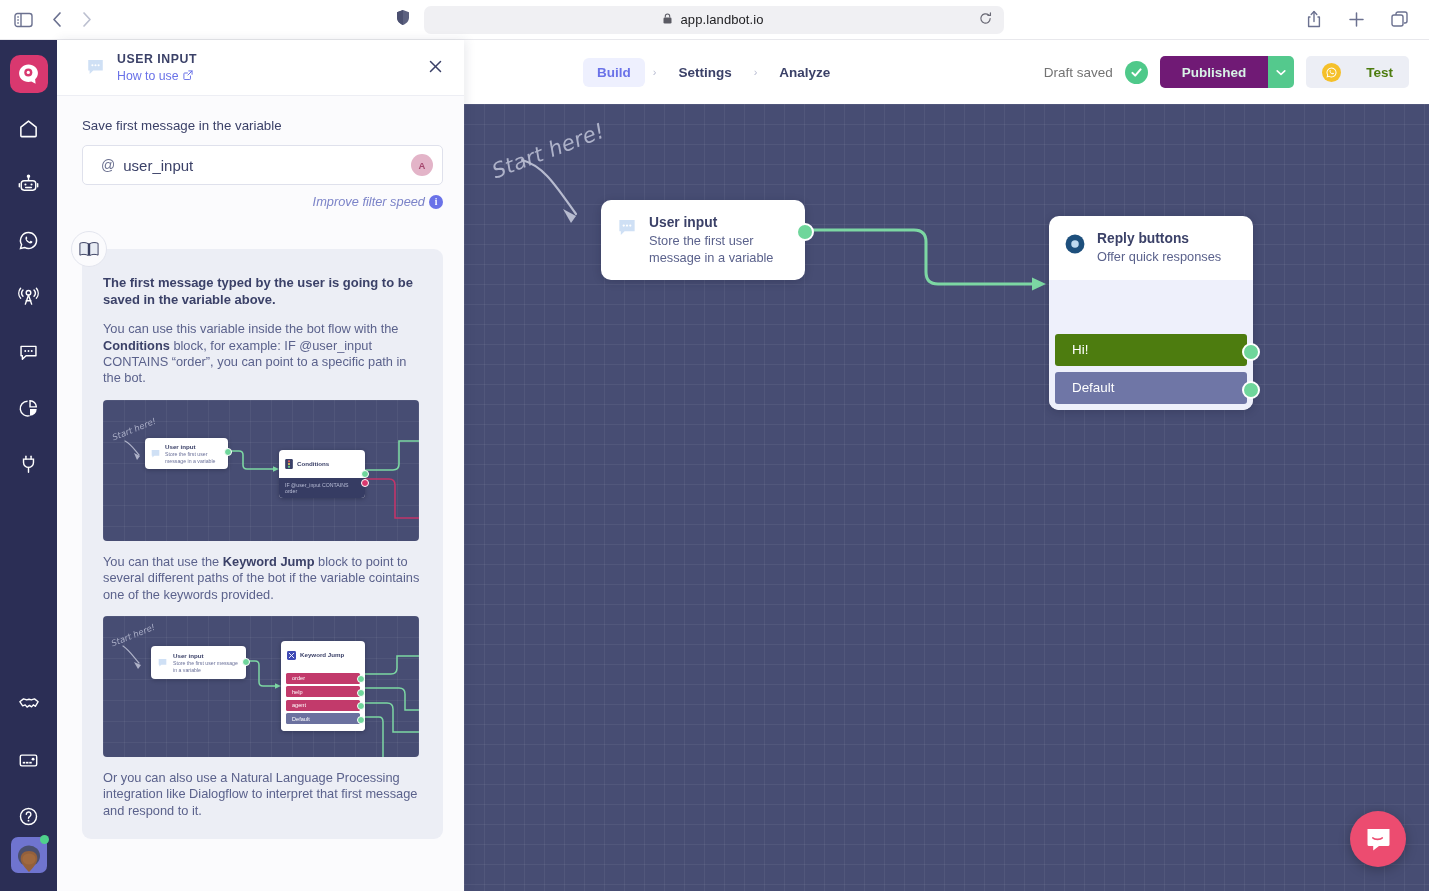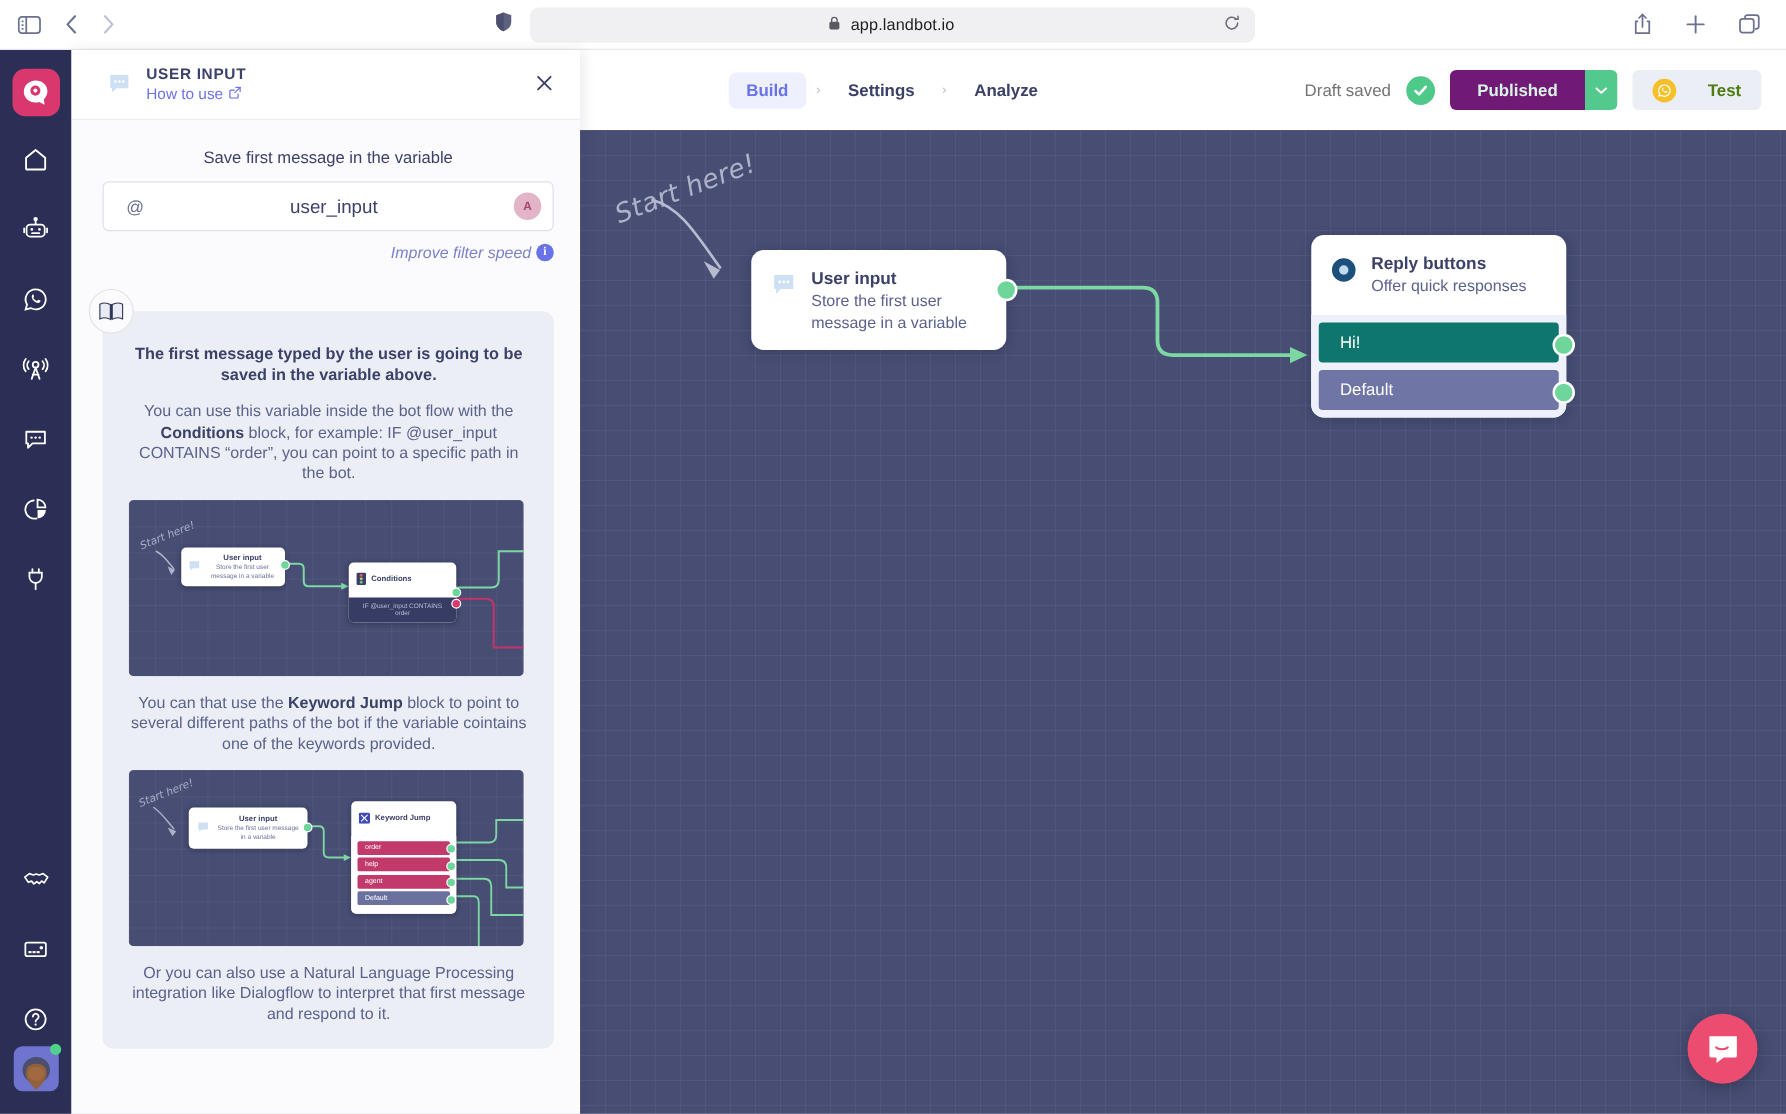--- a/index.html
+++ b/index.html
@@ -124,21 +124,21 @@
     transform: rotate(-21deg); letter-spacing: .4px; white-space: nowrap;
   }
 
   .node { position: absolute; background: #ffffff; border-radius: 10px;
     box-shadow: 0 2px 9px rgba(20,22,45,.22); }
   .node-head { display: flex; gap: 11px; padding: 14px 16px 14px 15px; align-items: flex-start; }
   .node-title { font-size: 13.8px; font-weight: 700; color: #3b4168; line-height: 1.25; }
   .node-sub { font-size: 12.8px; color: #5b628c; line-height: 1.3; margin-top: 2px; }
 
   .node-user { left: 137px; top: 96px; width: 204px; }
-  .node-reply { left: 585px; top: 84px; width: 204px; }
+  .node-reply { left: 585px; top: 112px; width: 204px; }
 
   .port {
     position: absolute; width: 14px; height: 14px; border-radius: 50%;
     background: #6fd69b; border: 2px solid #ffffff; box-sizing: content-box;
   }
 
   .reply-buttons { background: #eef0fb; padding: 6px; border-radius: 0 0 10px 10px; }
   .reply-btn {
     height: 32px; border-radius: 3px; display: flex; align-items: center;
     padding-left: 17px; color: #ffffff; font-size: 13.4px; position: relative;
@@ -169,21 +169,21 @@
   .panel-head-text { flex: 1; }
   .panel-kicker {
     font-size: 12.3px; font-weight: 700; color: #3b4168; letter-spacing: .55px;
   }
   .panel-howto {
     font-size: 12.3px; color: #6a72e8; margin-top: 2px; cursor: pointer;
     display: inline-flex; gap: 4px;
   }
   .panel-close { color: #3b4168; font-size: 17px; cursor: pointer; padding: 4px 6px; }
 
-  .panel-body { padding: 22px 21px 0 25px; overflow: hidden; text-align: center; }
+  .panel-body { padding: 22px 21px 0 25px; overflow: hidden; }
   .field-label { font-size: 13.3px; color: #3b4168; font-weight: 400; }
   .var-input {
     margin-top: 12px; height: 40px; background: #ffffff; border: 1px solid #dfe1ec;
     border-radius: 5px; display: flex; align-items: center; padding: 0 9px 0 18px;
     position: relative; cursor: text;
   }
   .var-at { font-size: 14px; color: #6b7190; margin-right: 8px; }
   .var-value { font-size: 15px; color: #3b4168; flex: 1; }
   .var-avatar {
     width: 22px; height: 22px; border-radius: 50%; background: #e3b4c8;
@@ -516,21 +516,21 @@
             <circle cx="12" cy="12" r="10.3" fill="#1d4f7c"></circle>
             <circle cx="12" cy="12" r="4.1" fill="#bfd9ef"></circle>
           </svg>
       </span>
       <span>
         <span class="node-title" style="display:block;">Reply buttons</span>
         <span class="node-sub" style="display:block;">Offer quick responses</span>
       </span>
     </div>
     <div class="reply-buttons">
-      <div class="reply-btn" style="background:#0f766e;">
+      <div class="reply-btn" style="background:#4d7c0f;margin-top:48px;">
         <span>Hi!</span>
         <span class="port"></span>
       </div>
       <div class="reply-btn" style="background:#6f76a6;">
         <span>Default</span>
         <span class="port"></span>
       </div>
     </div>
   </div>
 

